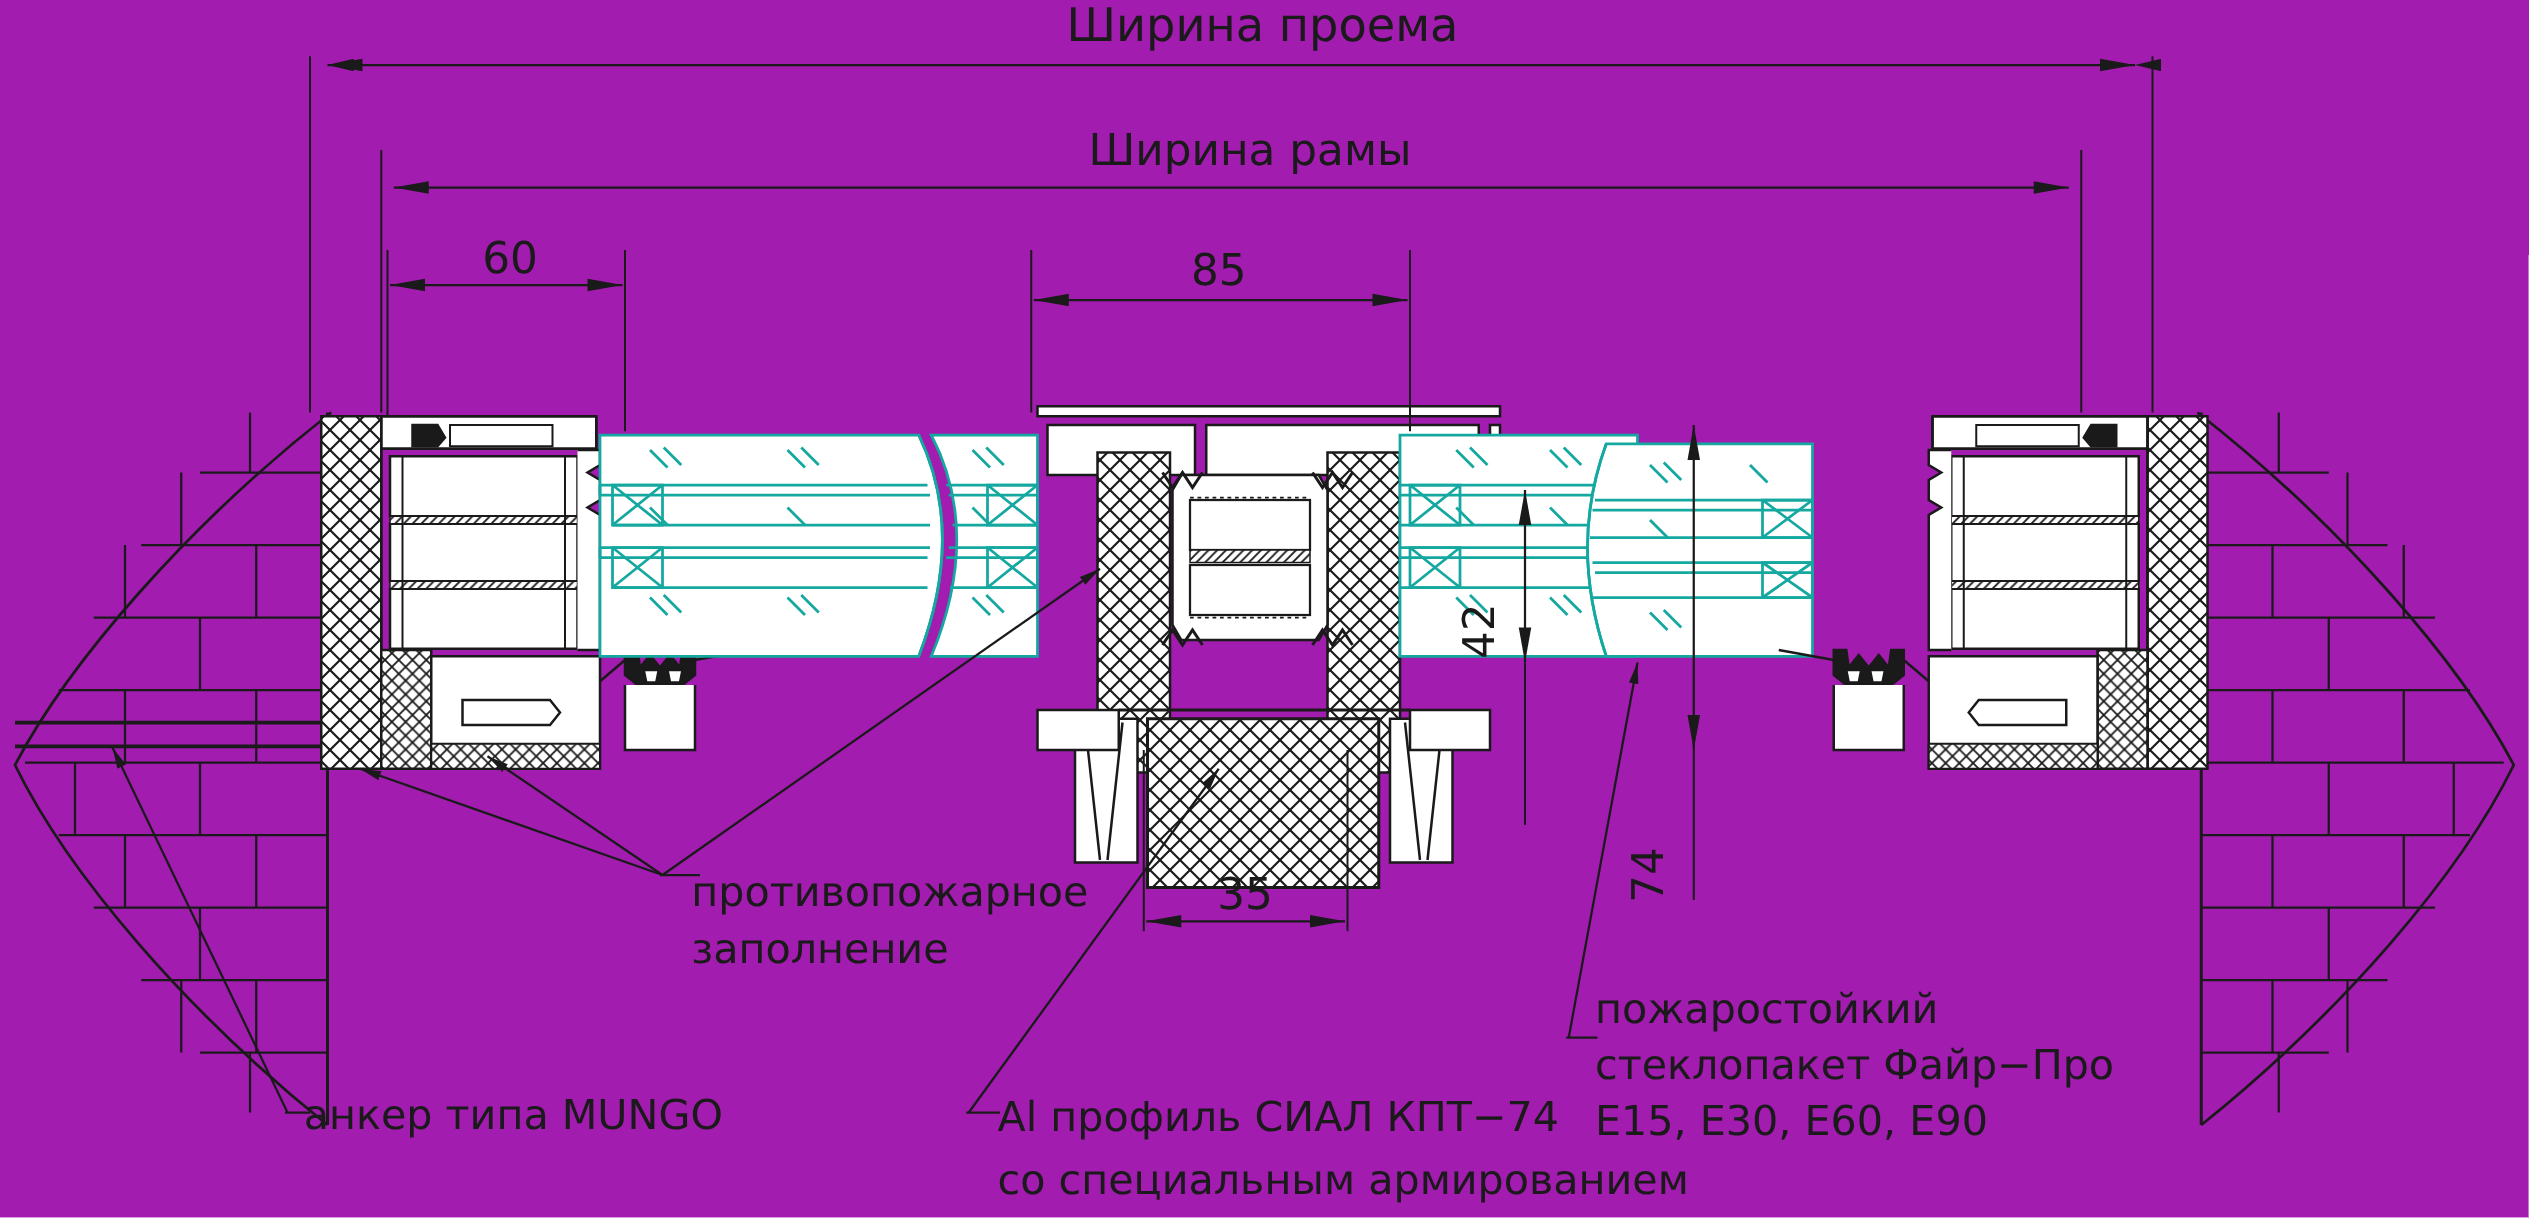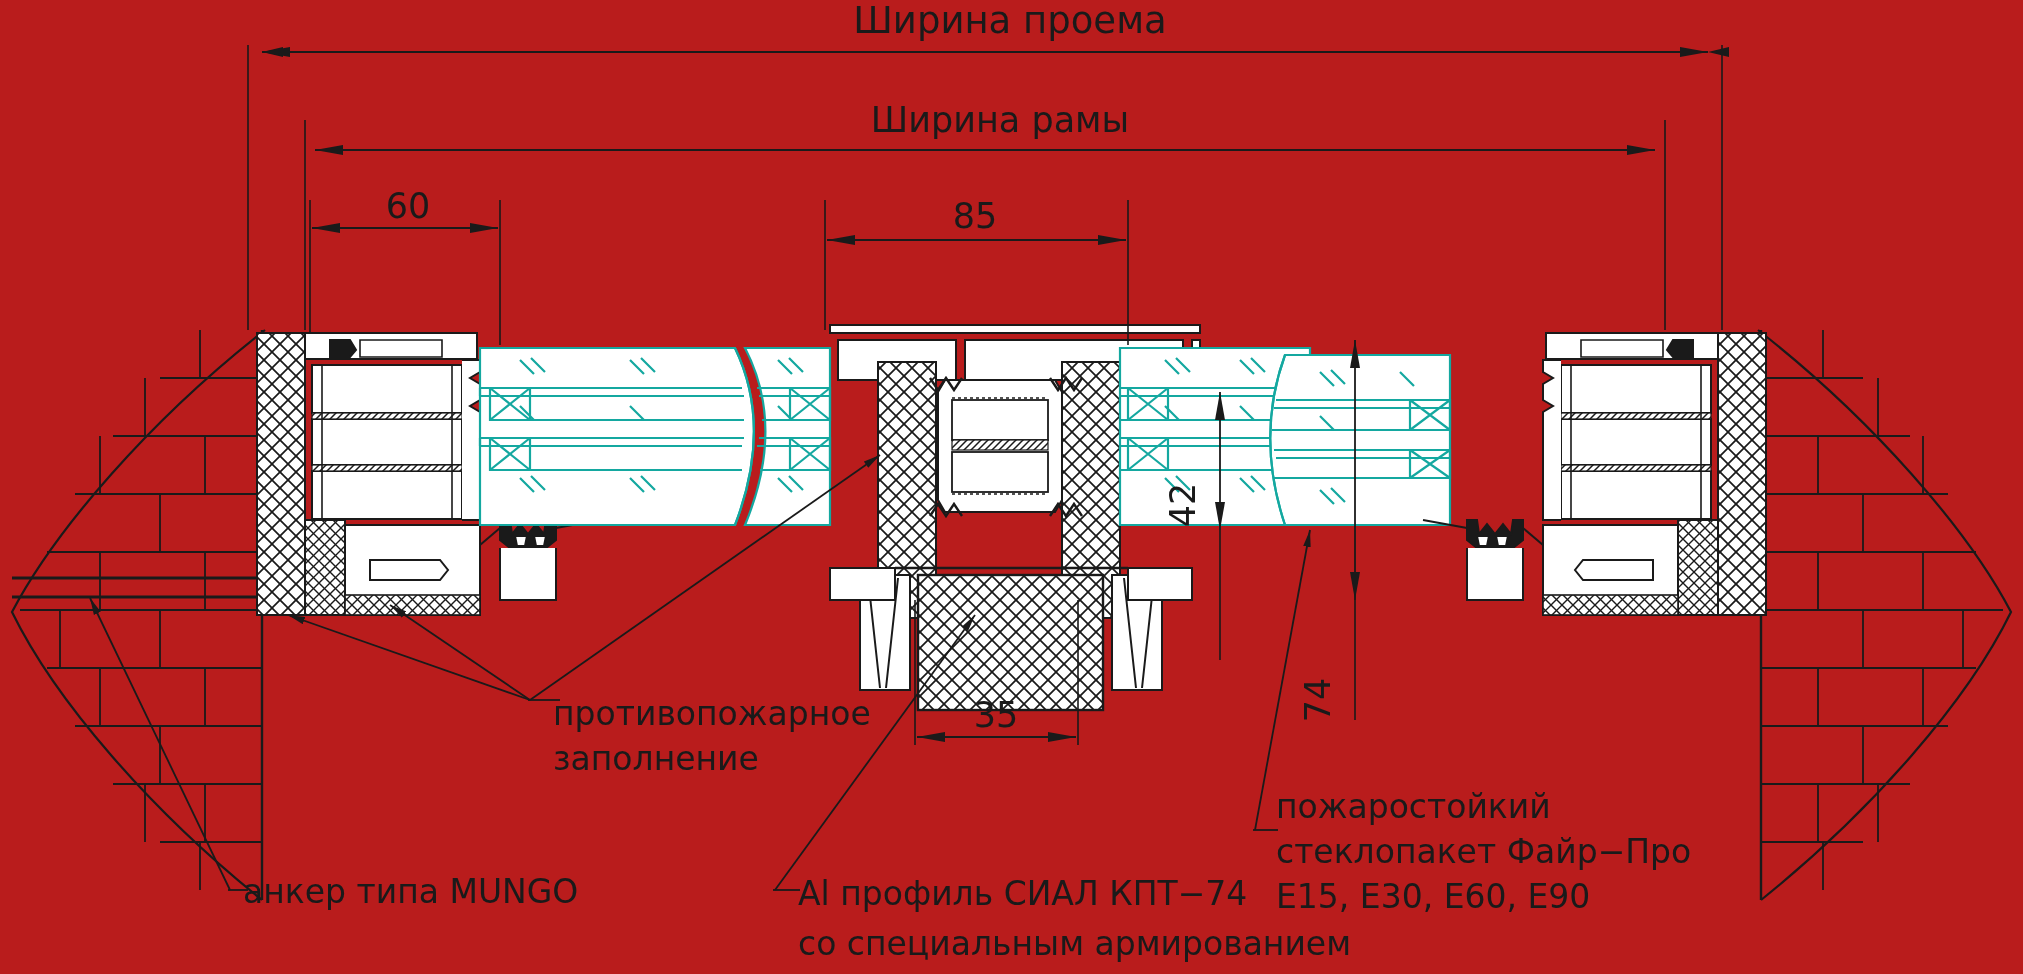--- a/index.html
+++ b/index.html
@@ -1,18 +1,18 @@
 <!DOCTYPE html>
 <html><head>
 <meta charset="utf-8">
 <style>
   html,body{margin:0;padding:0;background:#ffffff;}
   body{width:2023px;height:974px;overflow:hidden;
        font-family:"DejaVu Sans","Liberation Sans",sans-serif;}
-  #stage{position:relative;width:2023px;height:974px;background:#b91c1c;}
+  #stage{position:relative;width:2023px;height:974px;background:#a21caf;}
   svg{display:block;}
   .txt{font-family:"DejaVu Sans","Liberation Sans",sans-serif;fill:#1a1a1a;}
 </style>
 </head>
 <body>
 
 <div id="stage">
 <svg width="2023" height="974" viewBox="0 0 2023 974" xmlns="http://www.w3.org/2000/svg">
 
   <defs>

